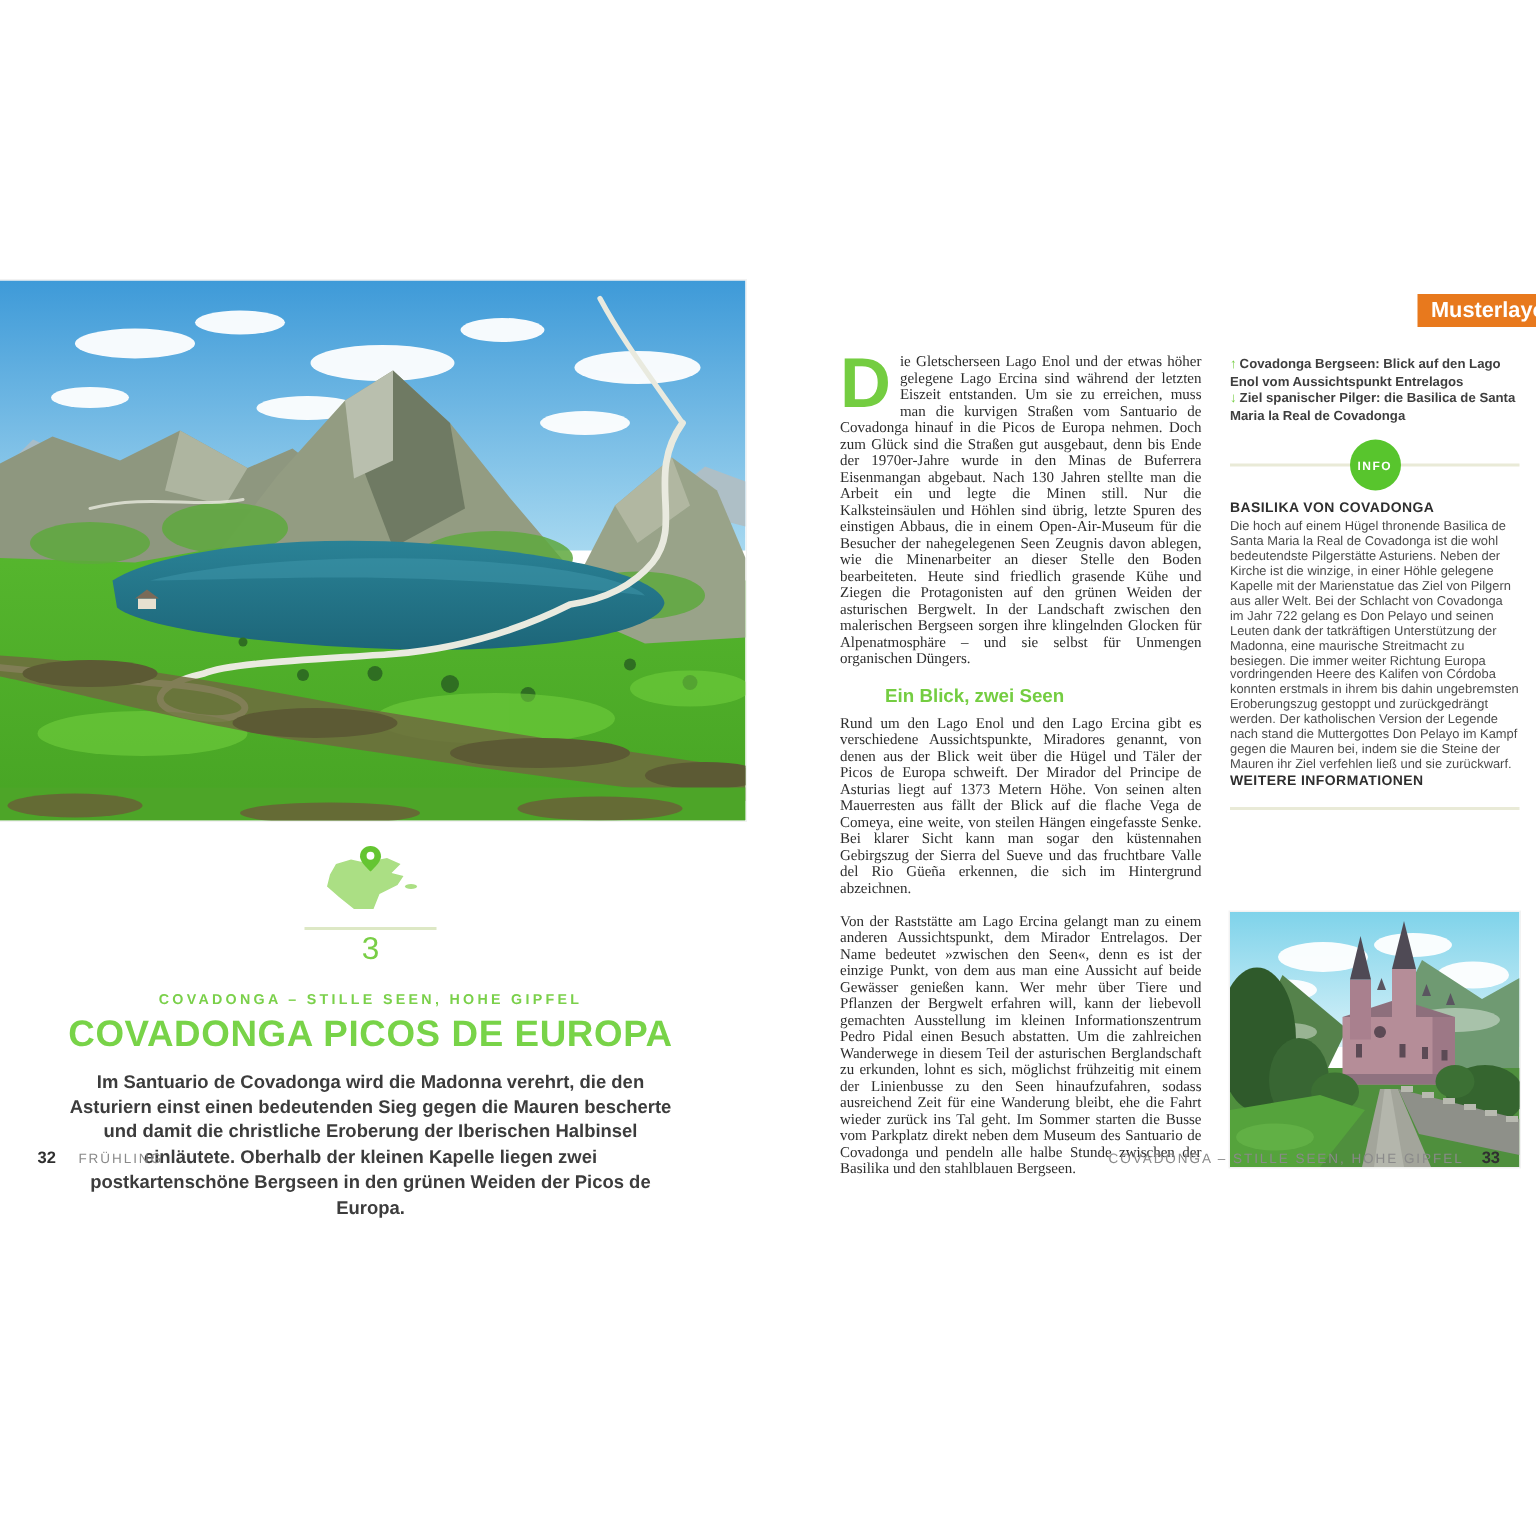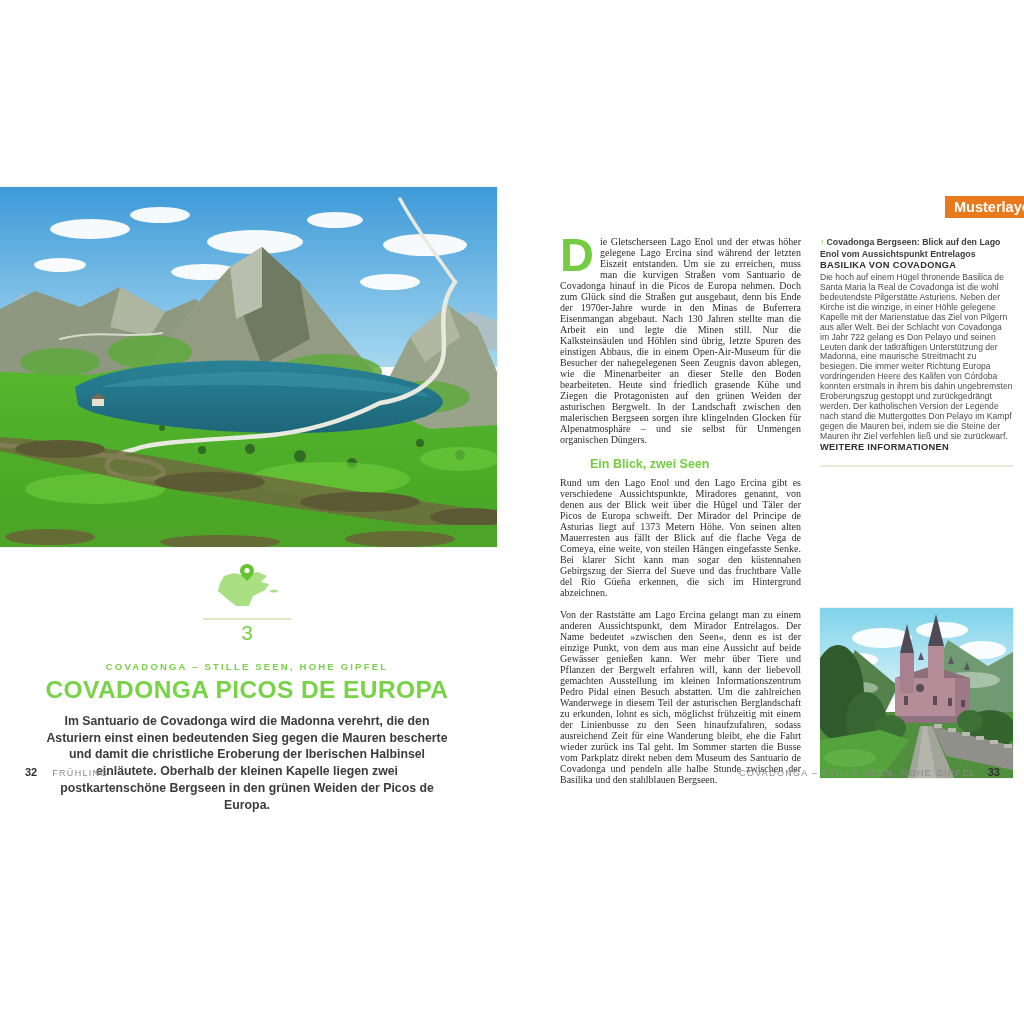--- a/index.html
+++ b/index.html
@@ -160,20 +160,25 @@
 
   <div class="article">
     <p><span class="dropcap">D</span><span>ie Gletscherseen Lago Enol und der etwas höher gelegene Lago Ercina sind während der letzten Eiszeit entstanden. Um sie zu erreichen, muss man die kurvigen Straßen vom Santuario de Covadonga hinauf in die Picos de Europa nehmen. Doch zum Glück sind die Straßen gut ausgebaut, denn bis Ende der 1970er-Jahre wurde in den Minas de Buferrera Eisenmangan abgebaut. Nach 130 Jahren stellte man die Arbeit ein und legte die Minen still. Nur die Kalksteinsäulen und Höhlen sind übrig, letzte Spuren des einstigen Abbaus, die in einem Open-Air-Museum für die Besucher der nahegelegenen Seen Zeugnis davon ablegen, wie die Minenarbeiter an dieser Stelle den Boden bearbeiteten. Heute sind friedlich grasende Kühe und Ziegen die Protagonisten auf den grünen Weiden der asturischen Bergwelt. In der Landschaft zwischen den malerischen Bergseen sorgen ihre klingelnden Glocken für Alpenatmosphäre – und sie selbst für Unmengen organischen Düngers.</span></p>
     <h3 class="subheading">Ein Blick, zwei Seen</h3>
     <p>Rund um den Lago Enol und den Lago Ercina gibt es verschiedene Aussichtspunkte, Miradores genannt, von denen aus der Blick weit über die Hügel und Täler der Picos de Europa schweift. Der Mirador del Principe de Asturias liegt auf 1373 Metern Höhe. Von seinen alten Mauerresten aus fällt der Blick auf die flache Vega de Comeya, eine weite, von steilen Hängen eingefasste Senke. Bei klarer Sicht kann man sogar den küstennahen Gebirgszug der Sierra del Sueve und das fruchtbare Valle del Rio Güeña erkennen, die sich im Hintergrund abzeichnen.</p>
     <p>Von der Raststätte am Lago Ercina gelangt man zu einem anderen Aussichtspunkt, dem Mirador Entrelagos. Der Name bedeutet »zwischen den Seen«, denn es ist der einzige Punkt, von dem aus man eine Aussicht auf beide Gewässer genießen kann. Wer mehr über Tiere und Pflanzen der Bergwelt erfahren will, kann der liebevoll gemachten Ausstellung im kleinen Informationszentrum Pedro Pidal einen Besuch abstatten. Um die zahlreichen Wanderwege in diesem Teil der asturischen Berglandschaft zu erkunden, lohnt es sich, möglichst frühzeitig mit einem der Linienbusse zu den Seen hinaufzufahren, sodass ausreichend Zeit für eine Wanderung bleibt, ehe die Fahrt wieder zurück ins Tal geht. Im Sommer starten die Busse vom Parkplatz direkt neben dem Museum des Santuario de Covadonga und pendeln alle halbe Stunde zwischen der Basilika und den stahlblauen Bergseen.</p>
   </div>
 
   <div class="sidebar">
     <p class="caption"><span class="arrow">↑</span><span>Covadonga Bergseen: Blick auf den Lago Enol vom Aussichtspunkt Entrelagos</span></p>
+    <p class="caption"><span class="arrow">↓</span><span>Ziel spanischer Pilger: die Basilica de Santa Maria la Real de Covadonga</span></p>
+    <div class="info-divider">
+      <div class="line"></div>
+      <div class="info-badge">INFO</div>
+    </div>
     <h4>BASILIKA VON COVADONGA</h4>
     <p class="small">Die hoch auf einem Hügel thronende Basilica de Santa Maria la Real de Covadonga ist die wohl bedeutendste Pilgerstätte Asturiens. Neben der Kirche ist die winzige, in einer Höhle gelegene Kapelle mit der Marienstatue das Ziel von Pilgern aus aller Welt. Bei der Schlacht von Covadonga im Jahr 722 gelang es Don Pelayo und seinen Leuten dank der tatkräftigen Unterstützung der Madonna, eine maurische Streitmacht zu besiegen. Die immer weiter Richtung Europa vordringenden Heere des Kalifen von Córdoba konnten erstmals in ihrem bis dahin ungebremsten Eroberungszug gestoppt und zurückgedrängt werden. Der katholischen Version der Legende nach stand die Muttergottes Don Pelayo im Kampf gegen die Mauren bei, indem sie die Steine der Mauren ihr Ziel verfehlen ließ und sie zurückwarf.</p>
     <h4>WEITERE INFORMATIONEN</h4>
     <div class="end-rule"></div>
   </div>
 
   <div class="photo-basilica">
     <svg viewBox="0 0 193 170" width="193" height="170" preserveAspectRatio="none">
       <defs>
         <linearGradient id="skyB" x1="0" y1="0" x2="0" y2="1">

